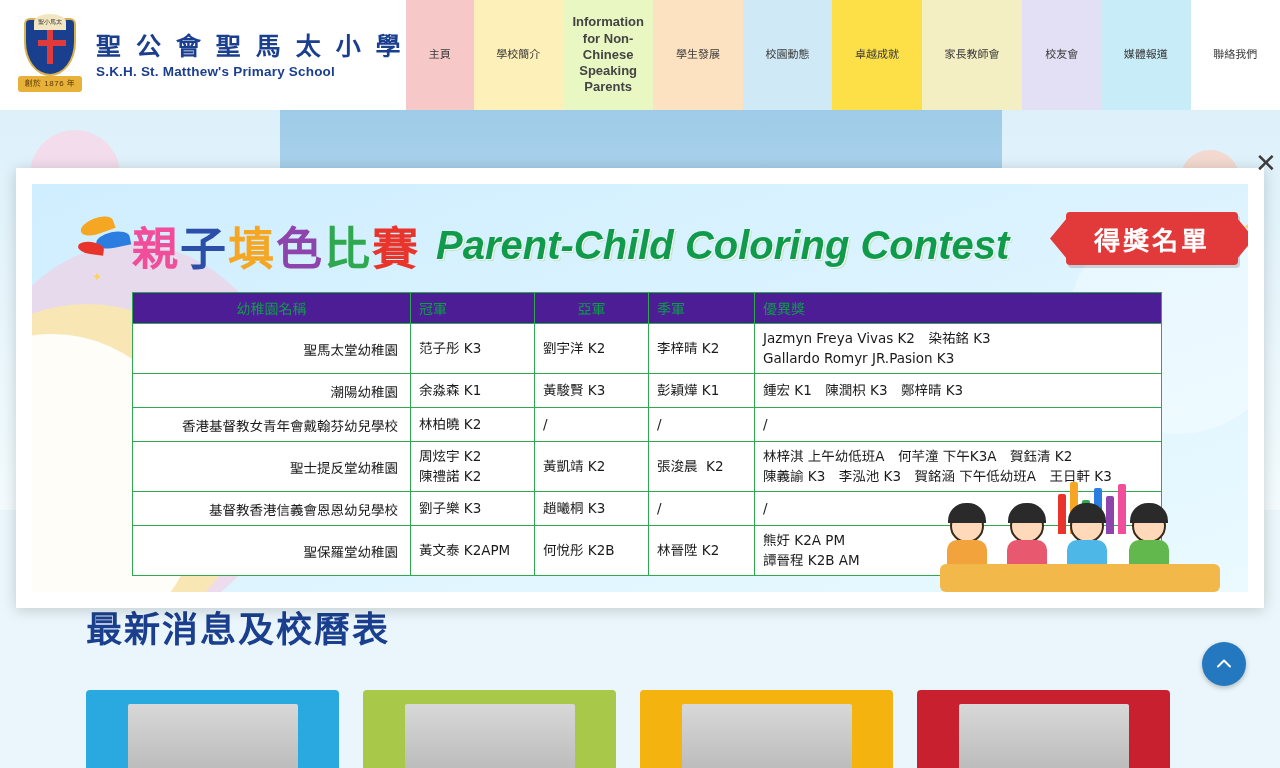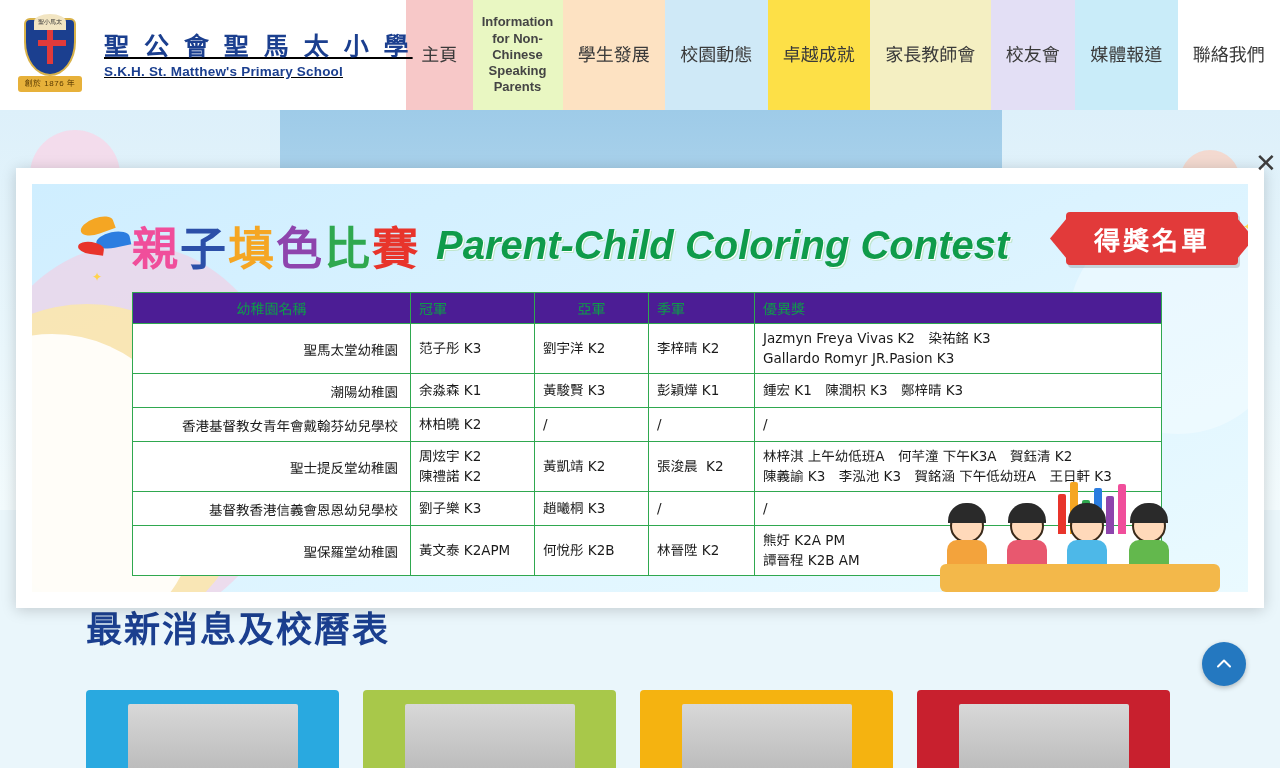--- a/index.html
+++ b/index.html
@@ -65,42 +65,42 @@
     font-size: 6px; color: #333; text-align: center; line-height: 16px;
   }
   .crest .ribbon {
     position: absolute; left: 0; top: 60px;
     width: 64px; height: 16px;
     background: #e7b13a;
     border-radius: 3px;
     color: #5a3a00; font-size: 8px; text-align: center; line-height: 16px;
     letter-spacing: 0.5px;
   }
-  .school-names { margin-left: 22px; text-decoration: underline; }
+  .school-names { margin-left: 14px; }
   .school-name-zh {
     font-size: 25px; font-weight: bold; color: #1b3f8f;
     letter-spacing: 4px; line-height: 1.2;
     white-space: nowrap;
   }
   .school-name-en {
     font-size: 13.5px; font-weight: bold; color: #1b3f8f;
     letter-spacing: 0.2px; margin-top: 3px;
     white-space: nowrap;
   }
 
   .nav {
     flex: 1;
     display: flex;
     height: 110px;
   }
   .nav-item {
     flex: 1 1 auto;
     display: flex; align-items: center; justify-content: center;
     text-align: center;
-    font-size: 18px;
+    font-size: 11px;
     color: #3a3a3a;
     line-height: 1.25;
     padding: 2px 4px;
     cursor: pointer;
     user-select: none;
   }
   .nav-item.nav-en {
     font-size: 13px;
     font-weight: bold;
     color: #444;
@@ -358,20 +358,21 @@
         <div class="top-badge">聖小馬太</div>
         <div class="ribbon">創於 1876 年</div>
       </div>
       <div class="school-names">
         <div class="school-name-zh">聖 公 會 聖 馬 太 小 學</div>
         <div class="school-name-en">S.K.H. St. Matthew's Primary School</div>
       </div>
     </div>
     <nav class="nav">
       <div class="nav-item" style="background:#f7c8c8">主頁</div>
+      <div class="nav-item" style="background:#fdf0b8">學校簡介</div>
       <div class="nav-item nav-en" style="background:#e9f7c2; flex:0 0 90px;">Information for Non-Chinese Speaking Parents</div>
       <div class="nav-item" style="background:#fde2c2">學生發展</div>
       <div class="nav-item" style="background:#cfe9f7">校園動態</div>
       <div class="nav-item" style="background:#fde047">卓越成就</div>
       <div class="nav-item" style="background:#f4efc2">家長教師會</div>
       <div class="nav-item" style="background:#e3dff5">校友會</div>
       <div class="nav-item" style="background:#c9ecf9">媒體報道</div>
       <div class="nav-item" style="background:#ffffff">聯絡我們</div>
     </nav>
   </div>

